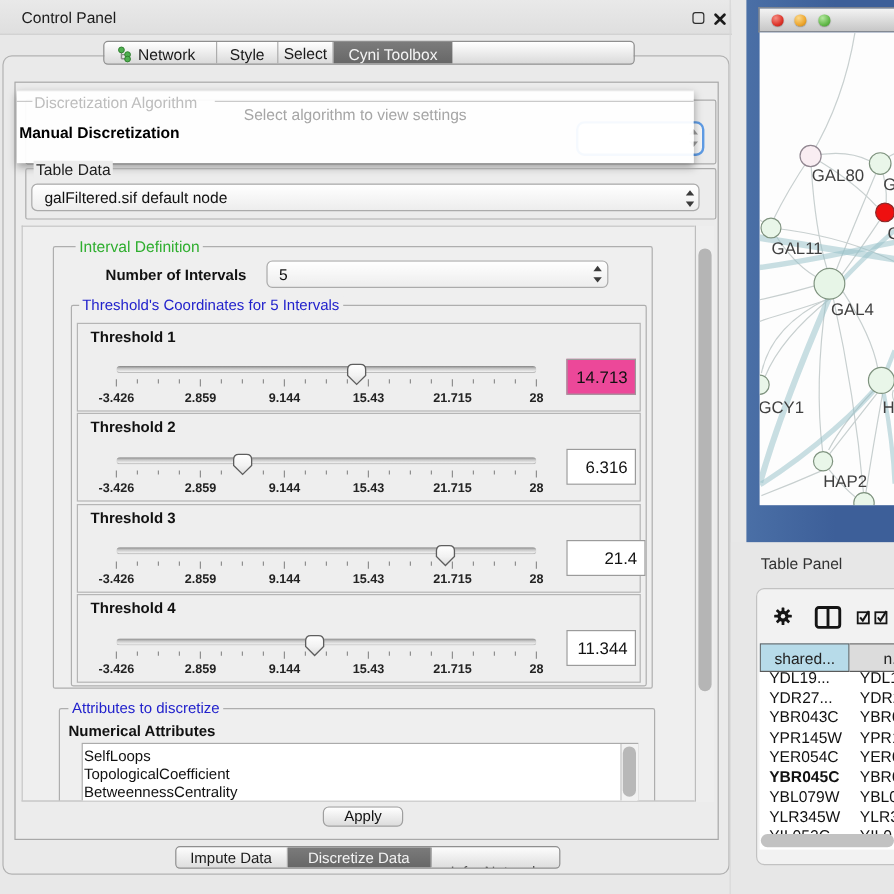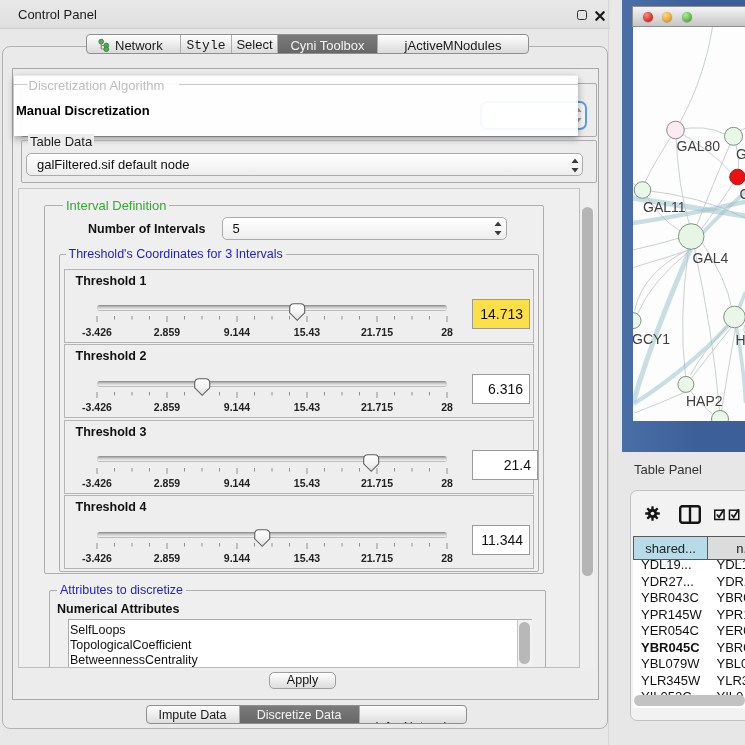--- a/index.html
+++ b/index.html
@@ -21,39 +21,39 @@
 <div class="abs" style="left:86px;top:34px;width:443px;height:20px;border:1px solid #8f8f8f;border-radius:4px;background:linear-gradient(#ffffff,#dadada);overflow:hidden;display:flex;">
  <div style="width:94px;height:100%;border-right:1px solid #adadad;position:relative;">
    <svg style="left:11px;top:3px;" width="12" height="14">
         <path d="M3.2 4.5 V11 M3.2 7.5 H8 M3.2 11 H8" stroke="#8a8a8a" stroke-width="1.2" fill="none"></path>
         <circle cx="3.2" cy="3.6" r="2.4" fill="#4faf4f" stroke="#2e7d2e" stroke-width="0.8"></circle>
         <circle cx="8.3" cy="7.5" r="2.4" fill="#4faf4f" stroke="#2e7d2e" stroke-width="0.8"></circle>
         <circle cx="8.3" cy="11.2" r="2.4" fill="#4faf4f" stroke="#2e7d2e" stroke-width="0.8"></circle>
       </svg>
    <span style="position:absolute;left:28px;top:2.5px;font-size:13px;color:#1a1a1a;">Network</span>
  </div>
- <div style="width:51px;height:100%;border-right:1px solid #adadad;text-align:center;font-size:13px;color:#1a1a1a;padding-top:3px;font-family:Liberation Mono, monospace;">Style</div>
+ <div style="width:51px;height:100%;border-right:1px solid #adadad;text-align:center;font-size:13px;color:#1a1a1a;padding-top:3px;">Style</div>
  <div style="width:46px;height:100%;border-right:1px solid #adadad;text-align:center;font-size:13px;color:#1a1a1a;padding-top:2px;">Select</div>
  <div style="width:99px;height:100%;background:linear-gradient(#7b7b7b,#676767);text-align:center;font-size:13px;color:#f4f4f4;padding-top:2.5px;">Cyni Toolbox</div>
- <div style="flex:1;height:100%;border-left:1px solid #adadad;text-align:center;font-size:13px;color:#1a1a1a;padding-top:2.5px;">jActiveMNodules</div>
 </div>
 
 <div class="abs" style="left:12px;top:68px;width:587px;height:632px;background:#ececec;border:1px solid #a8a8a8;"></div>
 
 <div class="abs" style="left:21px;top:82.5px;width:576px;height:54px;border:1px solid #ababab;border-radius:2px;"></div>
 <div class="abs" style="left:480px;top:100.5px;width:107px;height:29px;border:2.5px solid #5e9be4;border-radius:7px;background:#f6f6f6;"></div>
 <svg style="left:573px;top:106.5px;" width="10" height="16">
     <path d="M5 0.5 L8.7 5 H1.3 Z" fill="#9a9a9a"></path>
     <path d="M5 15.5 L1.3 11 H8.7 Z" fill="#9a9a9a"></path>
   </svg>
 
 <div class="abs" style="left:14px;top:75px;width:564px;height:61px;background:rgba(255,255,255,0.94);border-top:1px solid rgba(210,210,210,0.5);box-shadow:0 3px 7px rgba(0,0,0,0.35);">
  <div style="position:absolute;left:0px;top:7.5px;width:13px;height:1px;background:rgba(150,150,150,0.5);"></div>
  <div style="position:absolute;left:165px;top:7.5px;width:399px;height:1px;background:rgba(150,150,150,0.5);"></div>
  <div style="position:absolute;left:14.5px;top:1.5px;font-size:13px;color:#bdbdbd;">Discretization Algorithm</div>
+ <div style="position:absolute;left:0;top:12px;width:100%;text-align:center;font-size:13px;color:#a6a6a6;">Select algorithm to view settings</div>
  <div style="position:absolute;left:2px;top:27px;font-size:13px;font-weight:bold;color:#000;">Manual Discretization</div>
 </div>
 
 <div class="abs" style="left:21px;top:140px;width:576px;height:43px;border:1px solid #ababab;border-radius:2px;"></div>
 <div class="lbl" style="left:28px;top:133.5px;font-size:13px;color:#1e1e1e;background:#ececec;padding:0 2px;">Table Data</div>
 <div class="abs" style="left:25.5px;top:153px;width:557px;height:23px;border:1px solid #ababab;border-radius:5px;background:linear-gradient(#ffffff,#ededed);"></div>
 <div class="lbl" style="left:37px;top:157px;font-size:13px;color:#111;">galFiltered.sif default node</div>
 <svg style="left:570px;top:157.5px;" width="10" height="15">
     <path d="M5 0.5 L8.5 5 H1.5 Z" fill="#3a3a3a"></path>
     <path d="M5 14.5 L1.5 10 H8.5 Z" fill="#3a3a3a"></path>
@@ -64,21 +64,21 @@
 <div class="abs" style="left:25px;top:16px;width:500px;height:369px;border:1px solid #aeaeae;border-radius:2px;"></div>
 <div class="lbl" style="left:44px;top:8.5px;font-size:13px;color:#2fae2f;background:#efefef;padding:0 3px;">Interval Definition</div>
 <div class="lbl" style="left:69px;top:33px;font-size:12.5px;font-weight:bold;color:#111;">Number of Intervals</div>
 <div class="abs" style="left:202.5px;top:27.5px;width:285px;height:23.5px;border:1px solid #ababab;border-radius:5px;background:linear-gradient(#ffffff,#ededed);"></div>
 <div class="lbl" style="left:213.5px;top:32px;font-size:13px;color:#111;">5</div>
 <svg style="left:474px;top:31.5px;" width="10" height="15">
       <path d="M5 0.5 L8.5 5 H1.5 Z" fill="#3a3a3a"></path>
       <path d="M5 14.5 L1.5 10 H8.5 Z" fill="#3a3a3a"></path>
     </svg>
 <div class="abs" style="left:39.5px;top:65px;width:480px;height:318px;border:1px solid #aeaeae;border-radius:2px;"></div>
-<div class="lbl" style="left:46.5px;top:58px;font-size:12.5px;color:#2222cc;background:#efefef;padding:0 3px;">Threshold's Coordinates for 3 Intervals</div>
+<div class="lbl" style="left:46.5px;top:58px;font-size:12.5px;color:#2222cc;background:#efefef;padding:0 3px;">Threshold's Coordinates for 5 Intervals</div>
 <div class="abs" style="left:45.3px;top:79.60000000000002px;width:470px;height:74px;border:1px solid #b5b5b5;background:#eeeeee;"></div>
 <div class="lbl" style="left:56.5px;top:84.60000000000002px;font-size:12.5px;font-weight:bold;color:#111;">Threshold 1</div>
 <div class="abs" style="left:78px;top:116.10000000000002px;width:350px;height:6px;border-radius:3px;background:linear-gradient(#848484,#c9c9c9 45%,#f3f3f3);border-bottom:1px solid #bdbdbd;"></div>
 <svg style="left:78px;top:127.40000000000003px;" width="352" height="8">
       <line x1="0.0" y1="0" x2="0.0" y2="6" stroke="#8f8f8f" stroke-width="1"></line>
       <line x1="17.5" y1="0" x2="17.5" y2="3.5" stroke="#8f8f8f" stroke-width="1"></line>
       <line x1="35.0" y1="0" x2="35.0" y2="3.5" stroke="#8f8f8f" stroke-width="1"></line>
       <line x1="52.5" y1="0" x2="52.5" y2="3.5" stroke="#8f8f8f" stroke-width="1"></line>
       <line x1="70.0" y1="0" x2="70.0" y2="6" stroke="#8f8f8f" stroke-width="1"></line>
       <line x1="87.5" y1="0" x2="87.5" y2="3.5" stroke="#8f8f8f" stroke-width="1"></line>
@@ -107,21 +107,21 @@
 <svg style="left:270.3px;top:113.60000000000002px;" width="17" height="19">
       <defs>
         <linearGradient id="g267" x1="0" y1="0" x2="0" y2="1">
           <stop offset="0" stop-color="#ffffff"></stop>
           <stop offset="0.55" stop-color="#f2f2f2"></stop>
           <stop offset="1" stop-color="#dedede"></stop>
         </linearGradient>
       </defs>
       <path d="M0.7 5 Q0.7 0.7 5 0.7 H11.4 Q15.7 0.7 15.7 5 V9.8 L8.2 17.3 L0.7 9.8 Z" fill="url(#g267)" stroke="#5e5e5e" stroke-width="1.1"></path>
     </svg>
-<div class="abs" style="left:453px;top:109.60000000000002px;width:58px;height:30px;background:#fde047;border:1px solid #9b9b9b;font-size:14px;color:#111;text-align:right;line-height:28px;padding-right:6px;">14.713</div>
+<div class="abs" style="left:453px;top:109.60000000000002px;width:58px;height:30px;background:#ec4899;border:1px solid #9b9b9b;font-size:14px;color:#111;text-align:right;line-height:28px;padding-right:6px;">14.713</div>
 <div class="abs" style="left:45.3px;top:155.2px;width:470px;height:74px;border:1px solid #b5b5b5;background:#eeeeee;"></div>
 <div class="lbl" style="left:56.5px;top:160.2px;font-size:12.5px;font-weight:bold;color:#111;">Threshold 2</div>
 <div class="abs" style="left:78px;top:191.7px;width:350px;height:6px;border-radius:3px;background:linear-gradient(#848484,#c9c9c9 45%,#f3f3f3);border-bottom:1px solid #bdbdbd;"></div>
 <svg style="left:78px;top:203.0px;" width="352" height="8">
       <line x1="0.0" y1="0" x2="0.0" y2="6" stroke="#8f8f8f" stroke-width="1"></line>
       <line x1="17.5" y1="0" x2="17.5" y2="3.5" stroke="#8f8f8f" stroke-width="1"></line>
       <line x1="35.0" y1="0" x2="35.0" y2="3.5" stroke="#8f8f8f" stroke-width="1"></line>
       <line x1="52.5" y1="0" x2="52.5" y2="3.5" stroke="#8f8f8f" stroke-width="1"></line>
       <line x1="70.0" y1="0" x2="70.0" y2="6" stroke="#8f8f8f" stroke-width="1"></line>
       <line x1="87.5" y1="0" x2="87.5" y2="3.5" stroke="#8f8f8f" stroke-width="1"></line>

